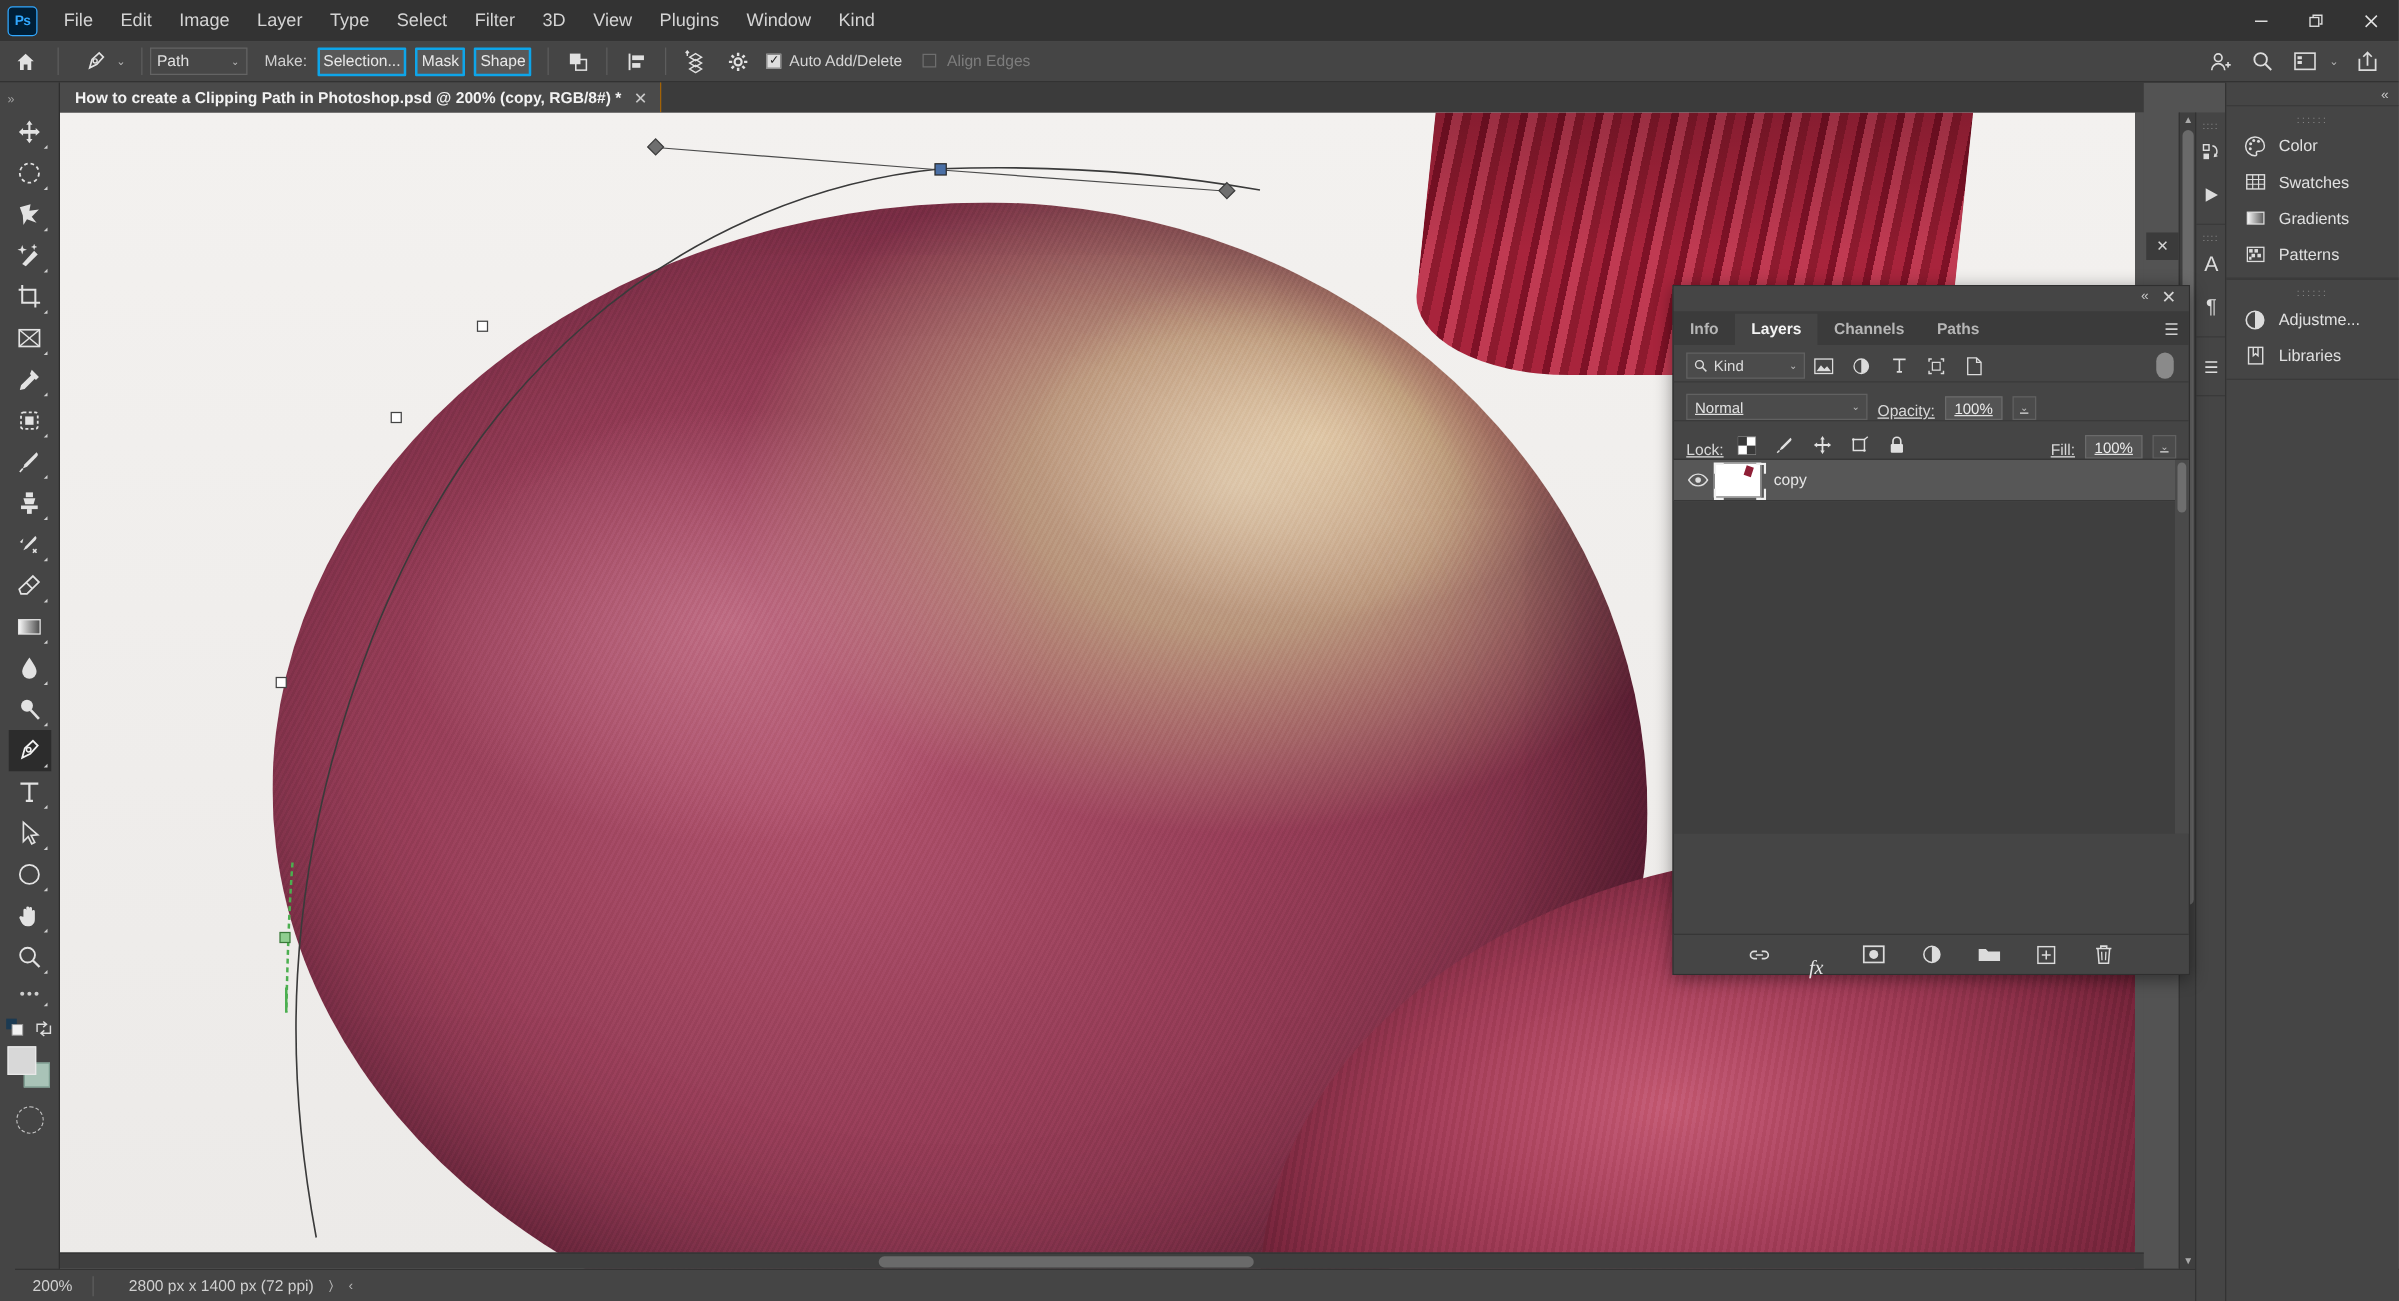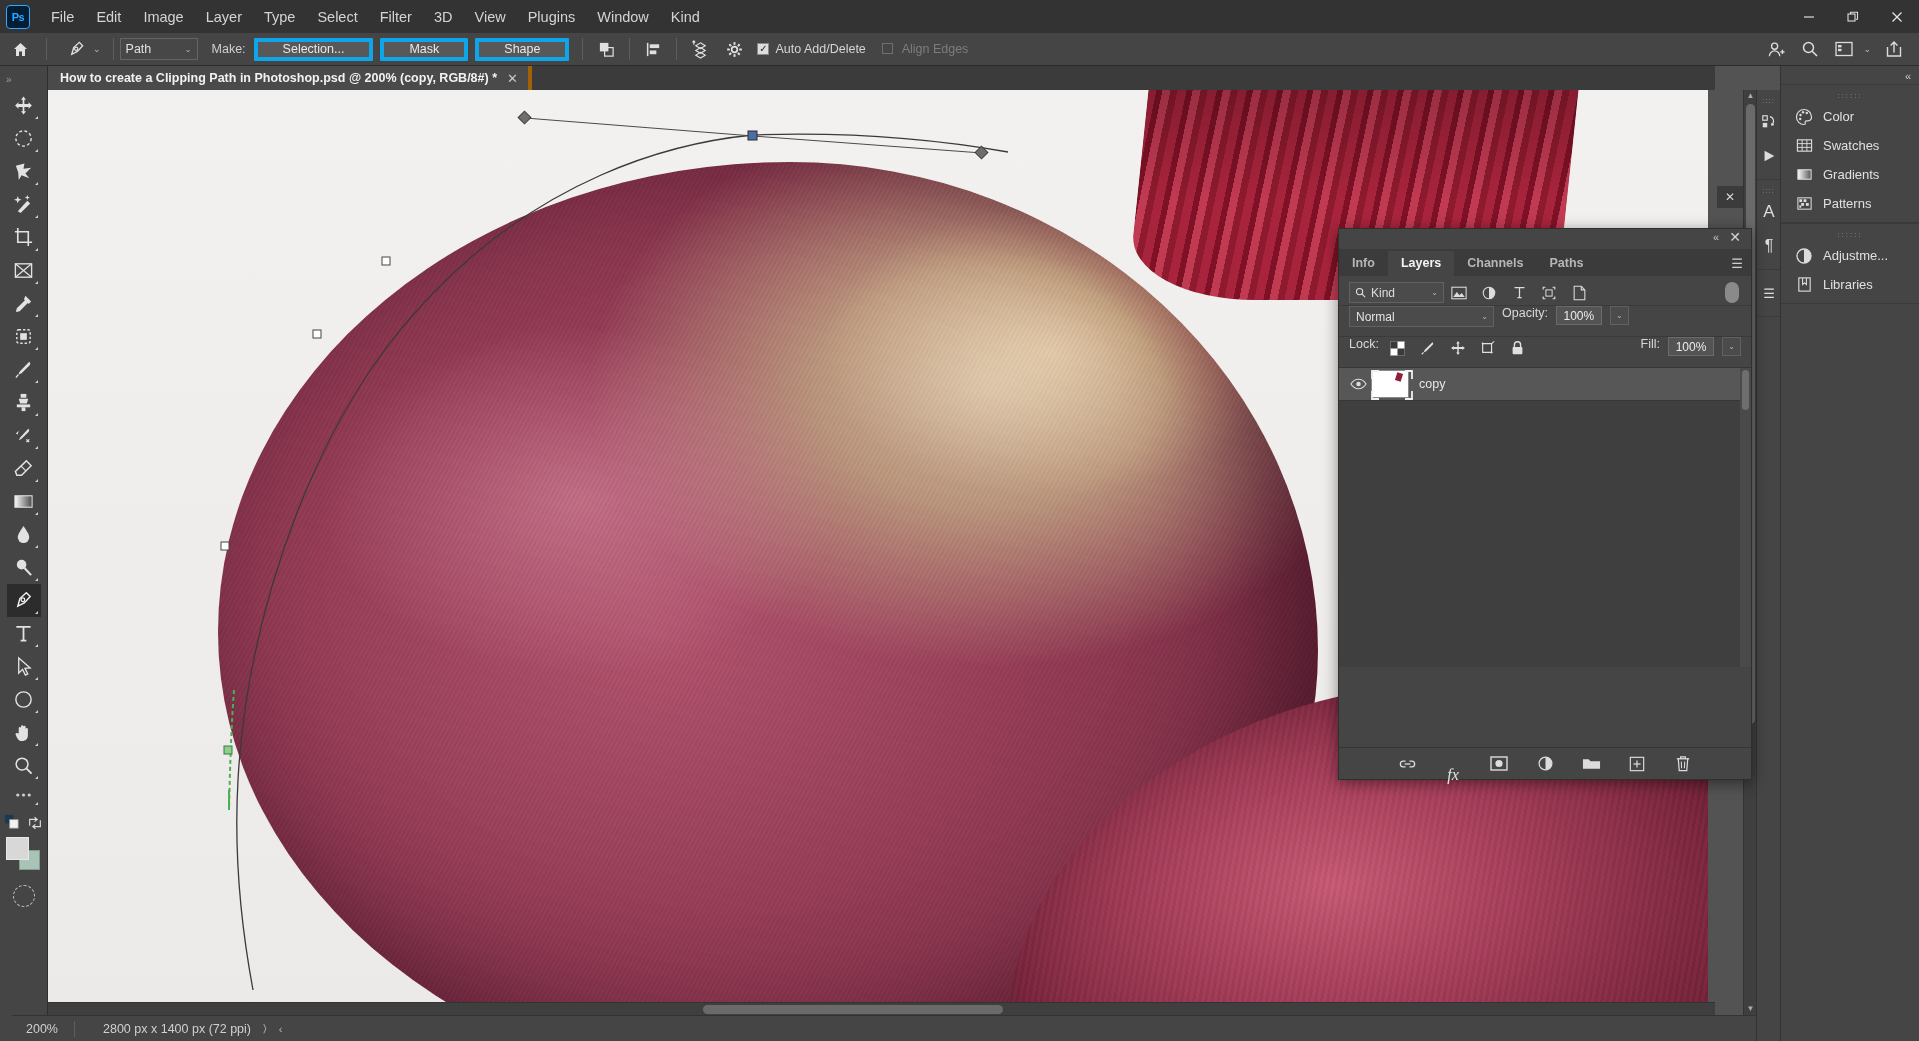--- a/index.html
+++ b/index.html
@@ -52,22 +52,22 @@
   }
   .ob-caret { color: #bbb; font-size: 9px; margin-left: 2px; margin-right: 6px; }
   .ob-select {
     width: 78px; height: 22px; background: #474747; border: 1px solid #646464;
     color: #e0e0e0; font-size: 12.5px; display: flex; align-items: center;
     padding: 0 5px; position: relative;
   }
   .ob-select .cv { position: absolute; right: 5px; font-size: 8px; color: #bbb; }
   .ob-label { color: #d0d0d0; font-size: 12.5px; margin: 0 8px 0 14px; }
   .ob-btn {
-    height: 23px; background: #585858; border: 4px solid #0ea5e9;
-    color: #e8e8e8; font-size: 12.5px; padding: 0 25px;
+    height: 23px; background: #585858; border: 2px solid #0ea5e9;
+    color: #e8e8e8; font-size: 12.5px; padding: 0 3px;
     display: flex; align-items: center; margin-right: 7px; border-radius: 1px;
   }
   .ob-icobtn {
     width: 28px; height: 26px; display: flex; align-items: center;
     justify-content: center; color: #ddd; margin: 0 3px;
   }
   .ob-chk {
     display: flex; align-items: center; gap: 6px; color: #d5d5d5;
     font-size: 12.5px; margin-left: 6px;
   }
@@ -79,21 +79,21 @@
   .ob-right { margin-left: auto; display: flex; align-items: center; padding-right: 8px; }
 
   
   .tabstrip {
     position: absolute; left: 48px; top: 66px; width: 1667px; height: 24px;
     background: #3b3b3b;
   }
   .doctab {
     position: absolute; left: 0; top: 0; height: 24px; background: #4a4a4a;
     display: flex; align-items: center; padding: 0 10px 0 12px;
-    border-right: 4px solid #a16207;
+    border-right: 1px solid #a16207;
   }
   .doctab-title { color: #f2f2f2; font-size: 12.5px; font-weight: bold; white-space: nowrap; }
   .doctab-close { color: #c8c8c8; font-size: 13px; margin-left: 10px; }
 
   
   .toolbar {
     position: absolute; left: 0; top: 66px; width: 48px; height: 975px;
     background: #454545; border-right: 1px solid #2e2e2e;
     display: flex; flex-direction: column; align-items: center; padding-top: 8px;
   }
@@ -245,22 +245,22 @@
   }
   .filt-kind {
     width:95px; height:21px; background:#4b4b4b; border:1px solid #616161;
     display:flex; align-items:center; gap:5px; padding:0 5px; position:relative;
     color:#dcdcdc; font-size:12px;
   }
   .filt-kind .cv { position:absolute; right:5px; font-size:8px; color:#bbb;}
   .filt-ico { width:30px; height:22px; display:flex; align-items:center; justify-content:center; color:#dcdcdc;}
   .filt-toggle { margin-left:auto; width:14px; height:21px; border-radius:7px; background:#8a8a8a; margin-right:4px;}
   .lp-row {
-    display:flex; align-items:flex-start; height:30px; padding: 0 10px;
-    color:#e0e0e0; font-size:12.5px; gap:8px;
+    display:flex; align-items:flex-end; height:30px; padding: 0 10px;
+    color:#e0e0e0; font-size:12.5px; gap:8px;text-decoration:underline;
   }
   .lp-row .lbl { color:#d8d8d8; }
   .lp-combo {
     width:145px; height:21px; background:#4b4b4b; border:1px solid #616161;
     color:#e2e2e2; font-size:12px; display:flex; align-items:center; padding:0 6px;
     position:relative;
   }
   .lp-combo .cv { position:absolute; right:5px; font-size:8px; color:#bbb; }
   .lp-num {
     width:46px; height:19px; background:#545454; border:1px solid #6a6a6a;

